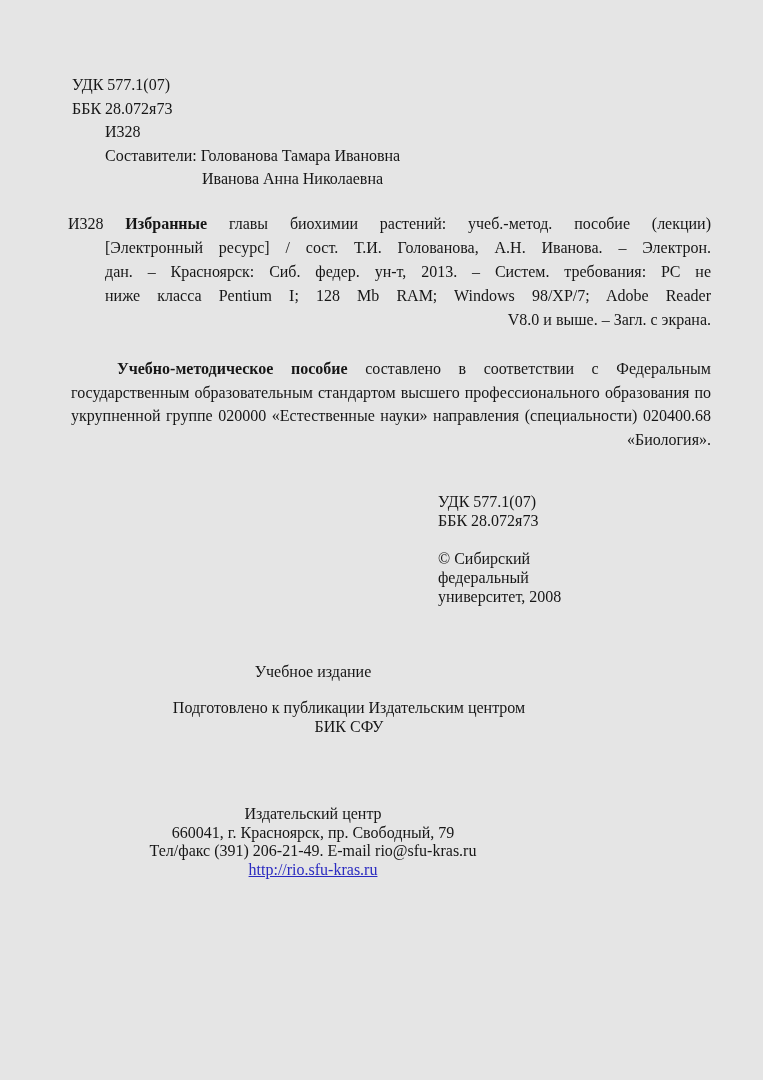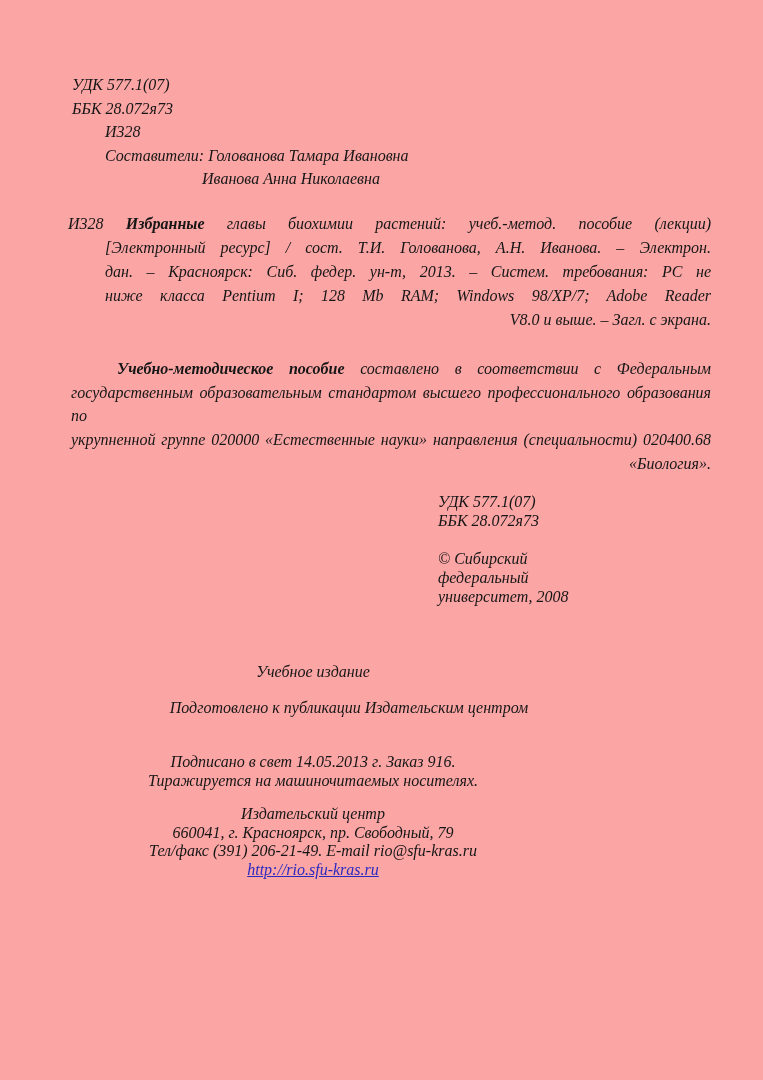--- a/index.html
+++ b/index.html
@@ -4,26 +4,25 @@
 <style>
   html, body {
     margin: 0;
     padding: 0;
     background: #ffffff;
   }
   .page {
     position: relative;
     width: 763px;
     height: 1080px;
-    background: #fca5a5;
+    background: #e5e5e5;
     font-family: "Liberation Serif", "DejaVu Serif", serif;
     font-size: 16px;
     color: #161616;
     overflow: hidden;
-    font-style: italic;
   }
   .b { font-weight: bold; }
   .blk { position: absolute; }
 
   
   .top-block { top: 73px; left: 72px; line-height: 23.5px; }
   .ind-1 { padding-left: 33px; }
   .ind-2 { padding-left: 130px; }
 
   
@@ -89,26 +88,23 @@
     <div class="gap"></div>
     <div>© Сибирский</div>
     <div>федеральный</div>
     <div>университет, 2008</div>
   </div>
 
   <div class="blk centered edition">Учебное издание</div>
 
   <div class="blk centered prepared">
     <div>Подготовлено к публикации Издательским центром</div>
+    <div>БИК СФУ</div>
   </div>
 
-  <div class="blk centered signed">
-    <div>Подписано в свет 14.05.2013 г. Заказ 916.</div>
-    <div>Тиражируется на машиночитаемых носителях.</div>
-  </div>
 
   <div class="blk centered publisher">
     <div>Издательский центр</div>
     <div>660041, г. Красноярск, пр. Свободный, 79</div>
     <div>Тел/факс (391) 206-21-49. E-mail rio@sfu-kras.ru</div>
     <div><a class="site-link">http://rio.sfu-kras.ru</a></div>
   </div>
 
 </div>
 

